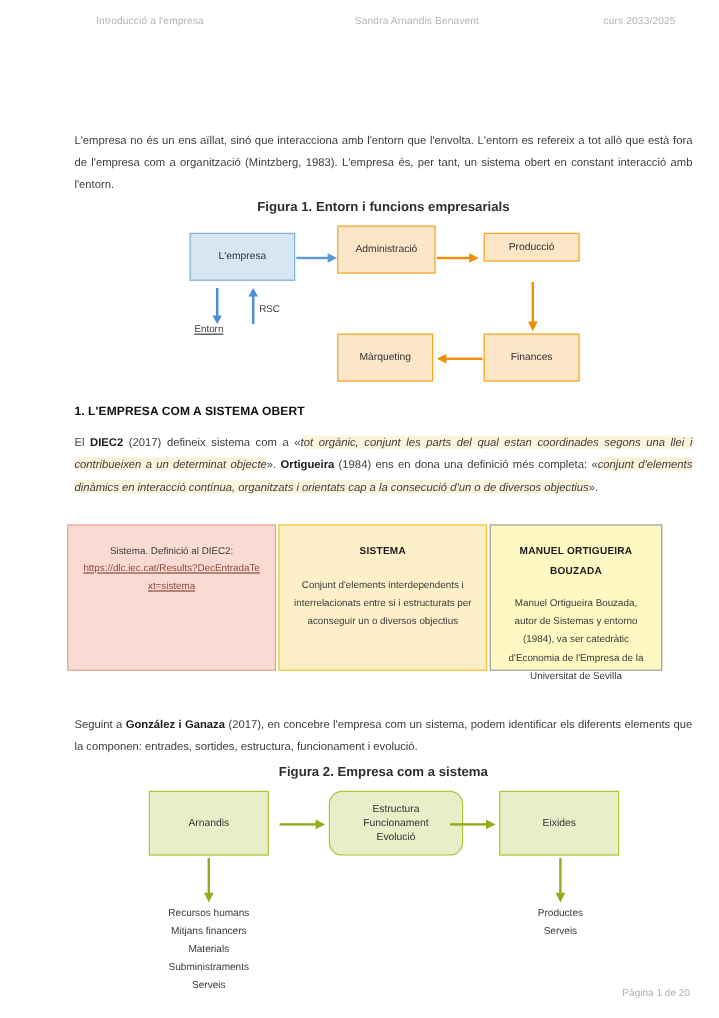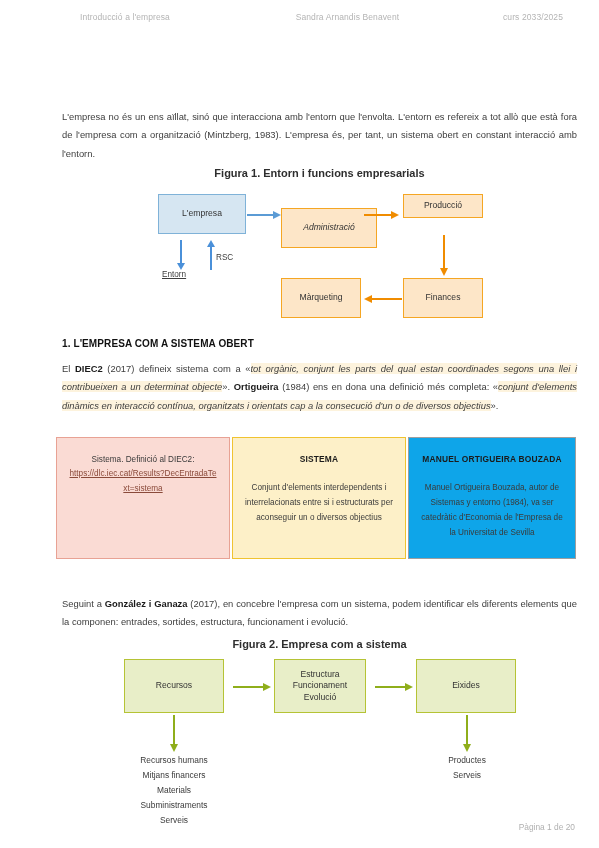--- a/index.html
+++ b/index.html
@@ -182,22 +182,22 @@
     left: 36px; width: 174px;
     background: #fadbd4;
     border: 1.4px solid #e8a294;
   }
   .card-yellow {
     left: 212px; width: 174px;
     background: #fdf0c8;
     border: 1.4px solid #f0c330;
   }
   .card-grey {
-    left: 388px; width: 168px;
-    background: #0ea5e9;
+    left: 388px; width: 144px;
+    background: #fef9c3;
     border: 1.4px solid #9e9e9e;
   }
   .card-link {
     color: #8a4a3a;
     text-decoration: underline;
     word-break: break-all;
     display: inline-block;
     line-height: 1.8;
   }
 
@@ -239,21 +239,21 @@
 
   <div class="dbox box-blue" style="left:138px; top:194px; width:88px; height:40px;align-items:center;">
     <span>L'empresa</span>
   </div>
 
   <div class="arrow ar-h" style="left:227px; top:214px; width:34px;">
     <div class="shaft" style="width:27px; background:#5b9bd5;"></div>
     <div class="head" style="left:26px; border-left:8px solid #5b9bd5;"></div>
   </div>
 
-  <div class="dbox box-orange" style="left:261px; top:208px; width:96px; height:40px;font-style:italic;">
+  <div class="dbox box-orange" style="left:261px; top:188px; width:82px; height:40px;">
     <span>Administració</span>
   </div>
 
   <div class="arrow ar-h" style="left:344px; top:214px; width:36px;">
     <div class="shaft" style="width:28px; background:#f08c00;"></div>
     <div class="head" style="left:27px; border-left:8px solid #f08c00;"></div>
   </div>
 
   <div class="dbox box-orange" style="left:383px; top:194px; width:80px; height:24px;">
     <span>Producció</span>
@@ -306,29 +306,29 @@
   <div class="card card-grey">
     <div class="card-title">MANUEL ORTIGUEIRA BOUZADA</div>
     <div>Manuel Ortigueira Bouzada, autor de Sistemas y entorno (1984), va ser catedràtic d'Economia de l'Empresa de la Universitat de Sevilla</div>
   </div>
 
   <div class="para p-seguint"><span>Seguint a </span><b>González i Ganaza</b><span> (2017), en concebre l'empresa com un sistema, podem identificar els diferents elements que la componen: entrades, sortides, estructura, funcionament i evolució.</span></div>
 
   <div class="fig-caption cap2">Figura 2. Empresa com a sistema</div>
 
   <div class="dbox box-green" style="left:104px; top:659px; width:100px; height:54px;">
-    <span>Recursos</span>
+    <span>Arnandis</span>
   </div>
 
   <div class="arrow ar-h" style="left:213px; top:686px; width:40px;">
     <div class="shaft" style="width:31px; background:#8fae1b;"></div>
     <div class="head" style="left:30px; border-left:8px solid #8fae1b;"></div>
   </div>
 
-  <div class="dbox box-green" style="left:254px; top:659px; width:92px; height:54px; flex-direction:column;">
+  <div class="dbox box-green" style="left:254px; top:659px; width:112px; height:54px; flex-direction:column;border-radius:11px;">
     <span>Estructura</span>
     <span>Funcionament</span>
     <span>Evolució</span>
   </div>
 
   <div class="arrow ar-h" style="left:355px; top:686px; width:40px;">
     <div class="shaft" style="width:31px; background:#8fae1b;"></div>
     <div class="head" style="left:30px; border-left:8px solid #8fae1b;"></div>
   </div>
 

